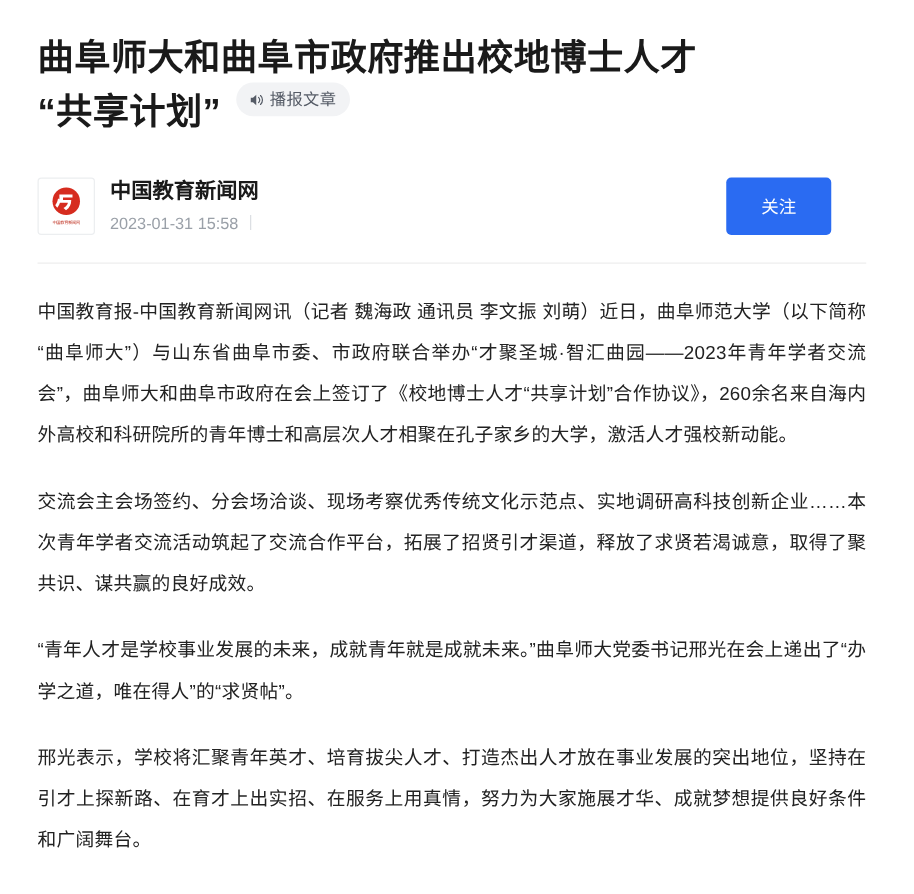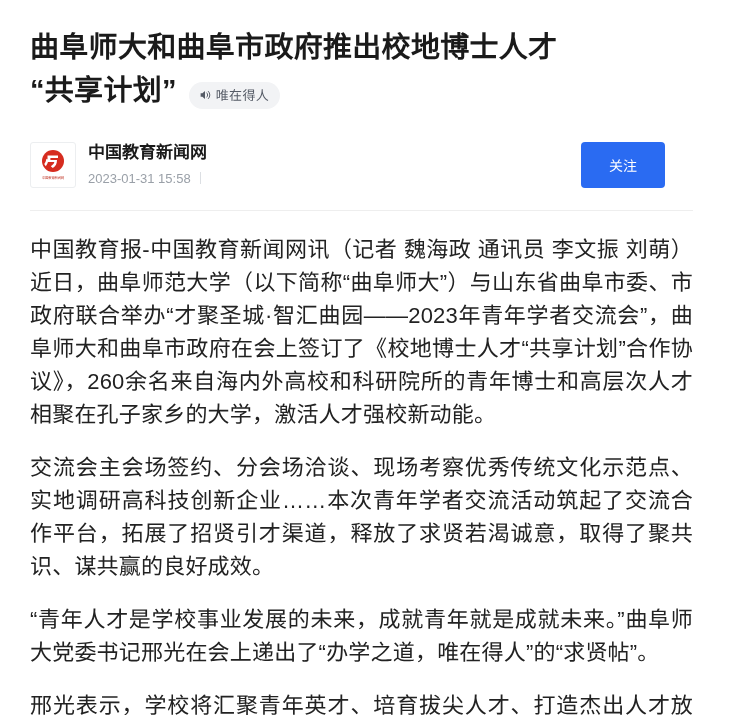--- a/index.html
+++ b/index.html
@@ -36,21 +36,21 @@
   .article-title {
     font-size: 29px;
     line-height: 1.48;
     font-weight: bold;
     color: #1a1a1a;
     letter-spacing: 0.3px;
     margin: 0;
   }
   .title-line2 {
     display: flex;
-    align-items: flex-end;
+    align-items: flex-start;
     flex-wrap: wrap;
   }
   .tts-button {
     display: inline-flex;
     align-items: center;
     gap: 4px;
     background: #f2f3f5;
     border-radius: 14px;
     padding: 4px 11px 4px 9px;
     margin-left: 12px;
@@ -138,21 +138,21 @@
     cursor: pointer;
     border: none;
     font-family: Liberation Mono, monospace;
     margin-right: 28px;
   }
   
   .body-text {
     margin-top: 22px;
   }
   .paragraph {
-    font-size: 22px;
+    font-size: 15px;
     line-height: 33px;
     color: #222222;
     margin: 0 0 20px 0;
     text-align: justify;
     letter-spacing: 0.2px;
   }
 </style>
 </head>
 <body>
 
@@ -165,21 +165,21 @@
       <span class="title-line2">
         <span>“共享计划”</span>
         <span class="tts-button">
           <span class="tts-icon">
             <svg width="14" height="14" viewBox="0 0 16 16" aria-hidden="true">
               <path d="M3 6 h2 L8 3.3 v9.4 L5 10 H3 z" fill="#555b66"></path>
               <path d="M10.1 5.6 a3.2 3.2 0 0 1 0 4.8" stroke="#555b66" stroke-width="1.1" fill="none" stroke-linecap="round"></path>
               <path d="M11.9 3.9 a5.6 5.6 0 0 1 0 8.2" stroke="#555b66" stroke-width="1.1" fill="none" stroke-linecap="round"></path>
             </svg>
           </span>
-          <span>唯在得人</span>
+          <span>播报文章</span>
         </span>
       </span>
     </h1>
 
     <div class="byline">
       <div class="avatar">
         <span class="avatar-mark">
           <svg width="30" height="26" viewBox="0 0 30 26" aria-hidden="true">
             <circle cx="15" cy="12" r="11" fill="#d62c1f"></circle>
             <path d="M9.5 6.5 h10.5 v2.4 h-7.6 v2.1 h6.6 c0 3.6 -1.2 6.2 -4.2 8.1 l-2 -1.8 c2.4 -1.4 3.4 -3 3.5 -4.2 h-6.8 z" fill="#ffffff"></path>

